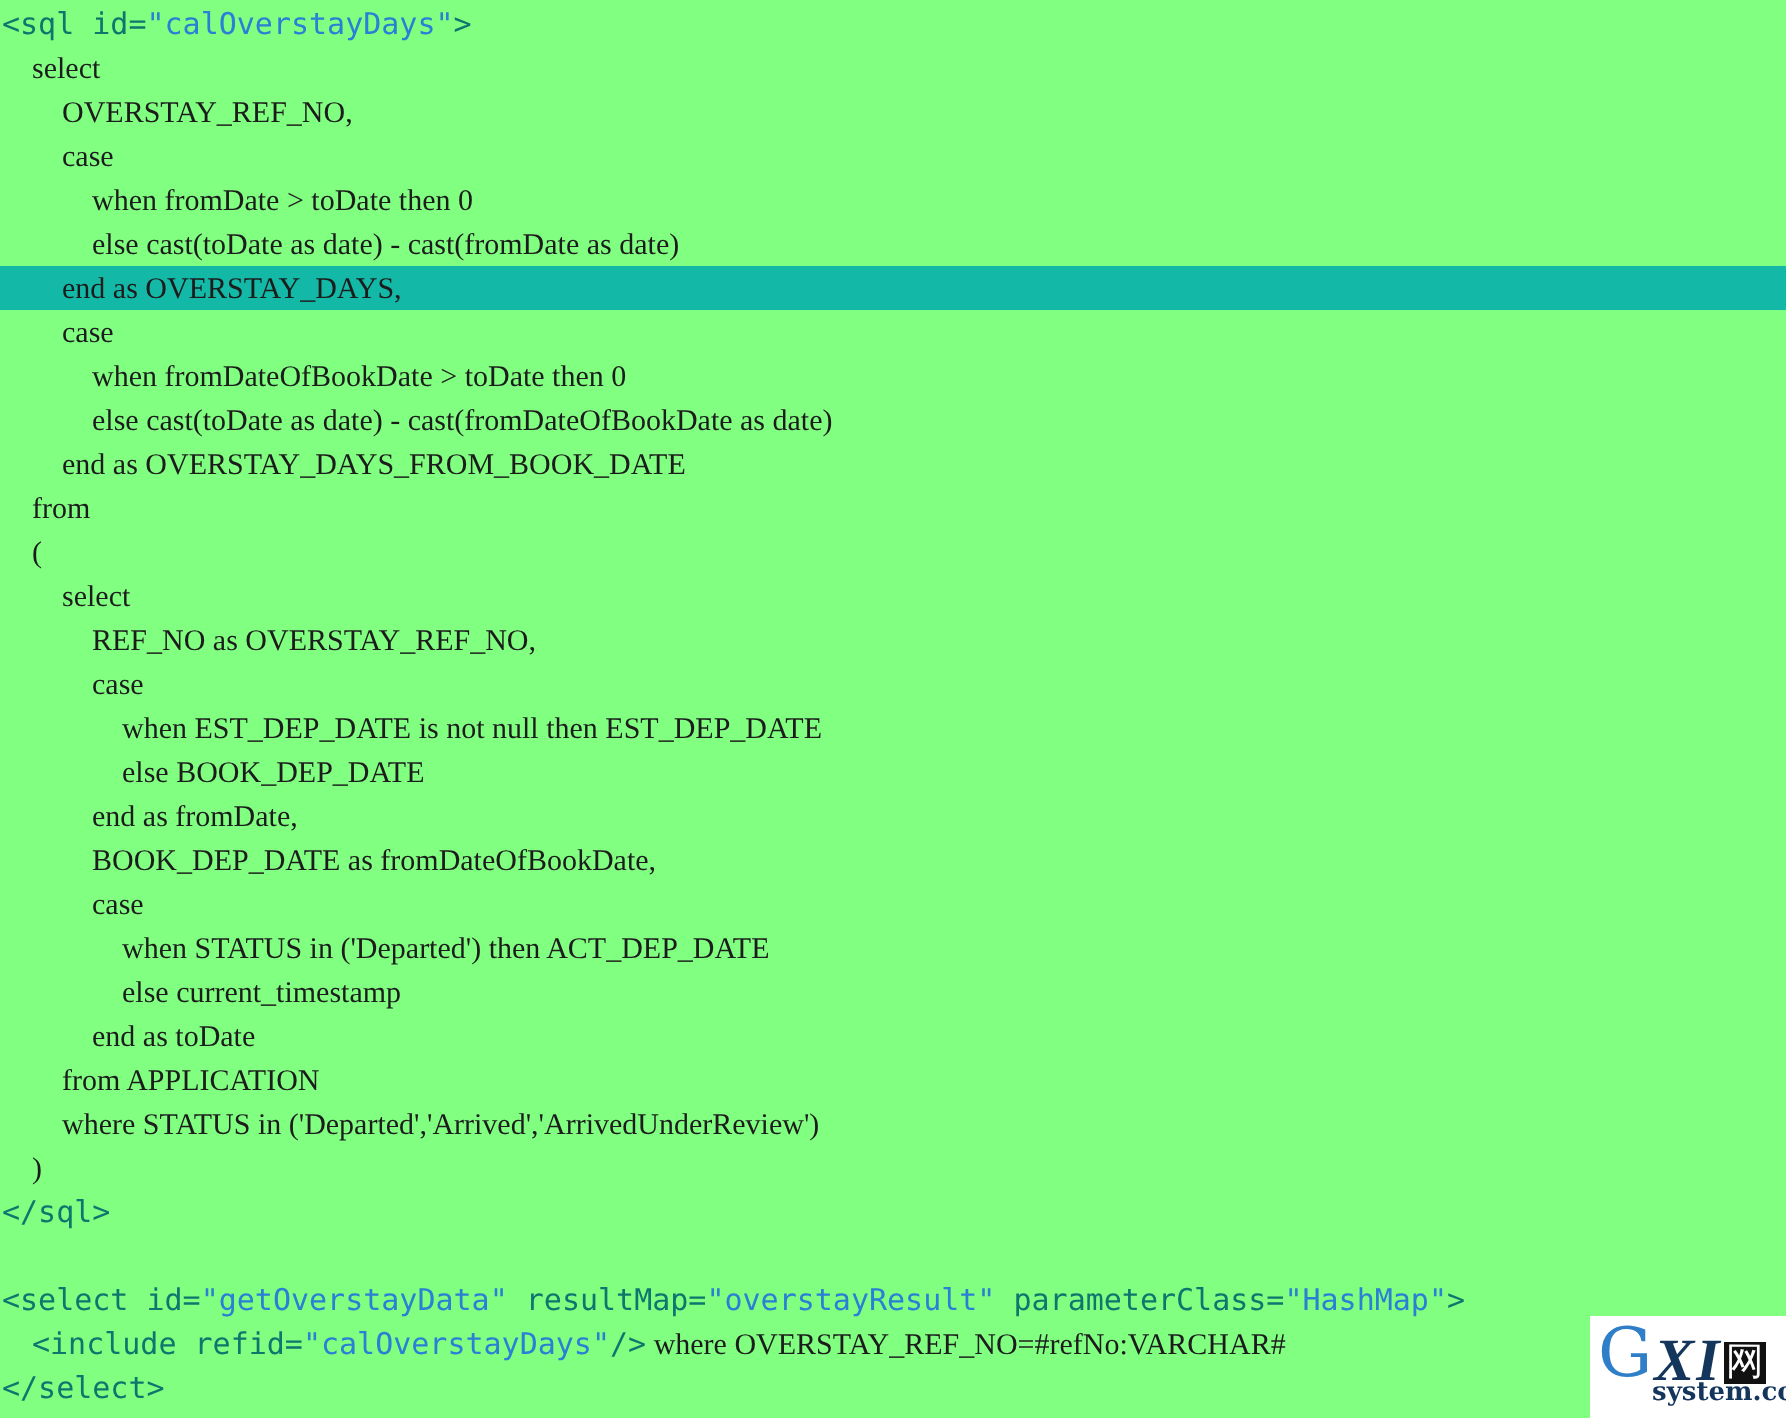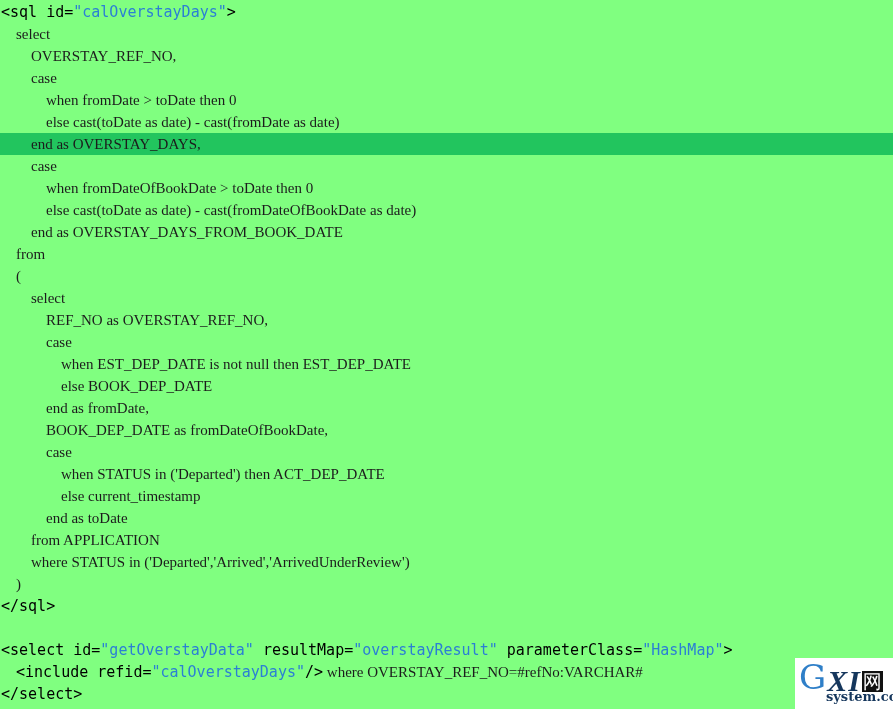--- a/index.html
+++ b/index.html
@@ -28,24 +28,24 @@
   }
   .line {
     height: 22px;
     line-height: 22px;
     white-space: pre;
     padding-left: 1px;
     color: #1a1a1a;
     position: relative;
   }
   .line.current {
-    background: #22c55e;
+    background: #14b8a6;
   }
   .tag {
-    color: #000000;
+    color: #0f766e;
   }
   .attrval {
     color: #2b7fd4;
   }
   .plain {
     color: #1c1c1c;
     font-family: Liberation Serif, serif;
   }
   .watermark {
     position: absolute;

